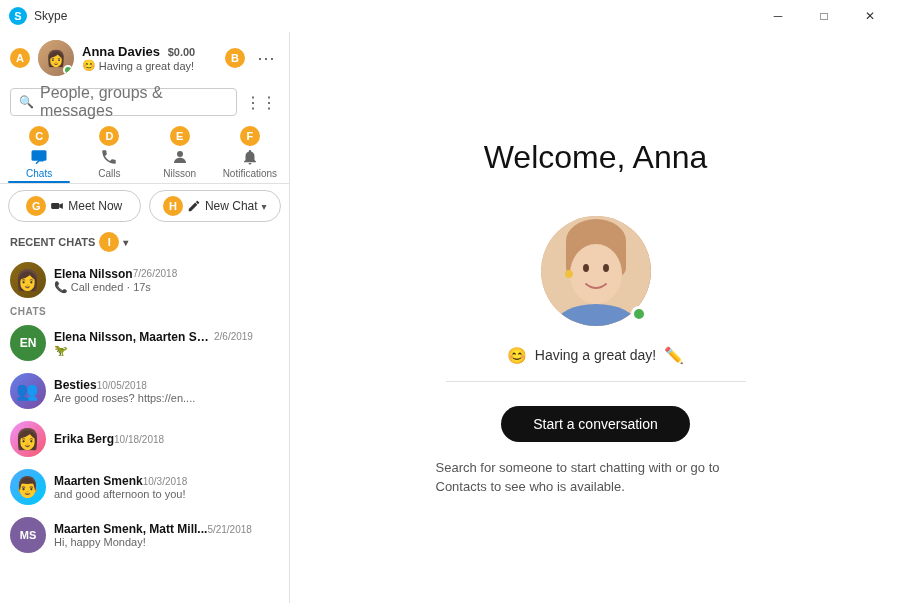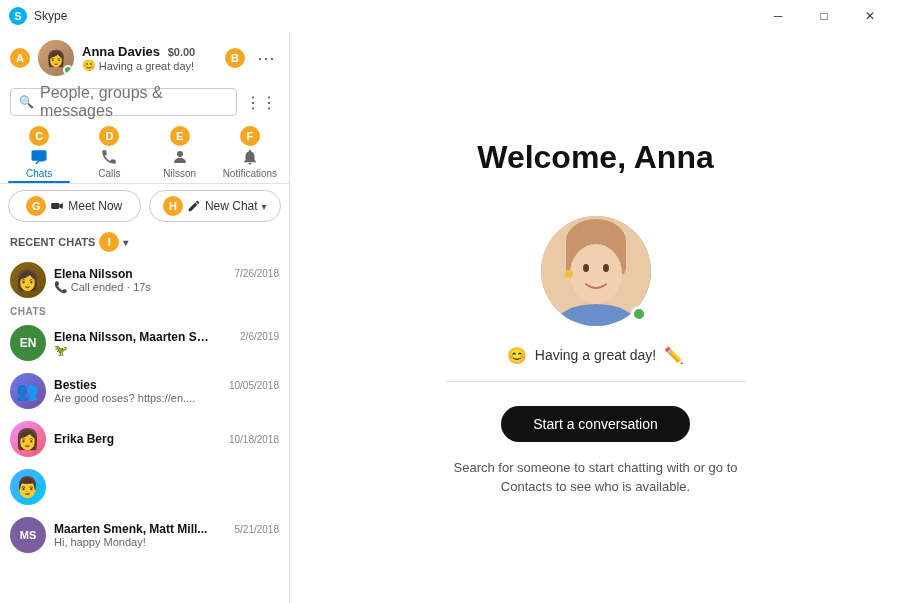--- a/index.html
+++ b/index.html
@@ -141,36 +141,36 @@
     .chat-item {
       display: flex; align-items: center; gap: 8px;
       padding: 6px 10px; cursor: pointer;
     }
     .chat-avatar {
       width: 36px; height: 36px; border-radius: 50%;
       flex-shrink: 0; display: flex; align-items: center; justify-content: center;
       font-size: 14px; font-weight: 700; color: #fff;
     }
     .chat-content { flex: 1; min-width: 0; }
-    .chat-header { display: flex; justify-content: space-between; align-items: center; }
+    .chat-header { display: flex; align-items: center; }
     .chat-name { font-size: 12px; font-weight: 600; color: #111; white-space: nowrap; overflow: hidden; text-overflow: ellipsis; max-width: 160px; }
     .chat-date { font-size: 10px; color: #888; flex-shrink: 0; }
     .chat-preview { font-size: 11px; color: #666; white-space: nowrap; overflow: hidden; text-overflow: ellipsis; }
 
     
     .main-panel {
       flex: 1;
       display: flex;
       flex-direction: column;
       align-items: center;
       justify-content: center;
       background: #fff;
       padding: 20px;
     }
-    .welcome-title { font-size: 32px; font-weight: 700; color: #111; margin-bottom: 40px; }
+    .welcome-title { font-size: 32px; font-weight: 400; color: #111; margin-bottom: 40px; }
     .welcome-avatar-container { position: relative; margin-bottom: 20px; }
     .welcome-avatar {
       width: 110px; height: 110px; border-radius: 50%;
       background: linear-gradient(135deg, #e8c4a0, #d4956a, #b8755a);
       overflow: hidden; display: flex; align-items: center; justify-content: center;
     }
     .welcome-status-dot {
       width: 16px; height: 16px; border-radius: 50%; background: #4caf50;
       border: 3px solid #fff;
       position: absolute; bottom: 4px; right: 4px;
@@ -180,21 +180,21 @@
       margin-bottom: 24px; padding-bottom: 16px;
       border-bottom: 1px solid #e0e0e0; width: 300px; justify-content: center;
     }
     .status-msg-text { font-size: 14px; color: #333; }
     .edit-icon { color: #888; font-size: 16px; cursor: pointer; }
     .start-btn {
       background: #111; color: #fff; border: none; border-radius: 20px;
       padding: 10px 32px; font-size: 14px; font-weight: 500; cursor: pointer;
       margin-bottom: 16px;
     }
-    .welcome-hint { font-size: 13px; color: #555; text-align: center; line-height: 1.5; max-width: 320px; }
+    .welcome-hint { font-size: 13px; color: #555; line-height: 1.5; max-width: 320px; }
     .avatar-en { background: #3c8a3c; }
 
     
     .ann-badge {
       width: 20px; height: 20px; border-radius: 50%; background: #f5a623;
       color: #fff; font-size: 11px; font-weight: 700;
       display: inline-flex; align-items: center; justify-content: center;
       flex-shrink: 0;
     }
   </style>
@@ -351,20 +351,27 @@
         <div class="chat-content">
           <div class="chat-header">
             <span class="chat-name">Erika Berg</span>
             <span class="chat-date">10/18/2018</span>
           </div>
         </div>
       </div>
 
       <div class="chat-item">
         <div class="chat-avatar" style="background: linear-gradient(135deg, #4facfe, #00c6fb); overflow:hidden; font-size:20px;">👨</div>
+        <div class="chat-content">
+          <div class="chat-header">
+            <span class="chat-name">Maarten Smenk</span>
+            <span class="chat-date">10/3/2018</span>
+          </div>
+          <div class="chat-preview">and good afternoon to you!</div>
+        </div>
       </div>
 
       <div class="chat-item">
         <div class="chat-avatar" style="background:#7b5e9e; font-size:11px; font-weight:700;">MS</div>
         <div class="chat-content">
           <div class="chat-header">
             <span class="chat-name">Maarten Smenk, Matt Mill...</span>
             <span class="chat-date">5/21/2018</span>
           </div>
           <div class="chat-preview">Hi, happy Monday!</div>

